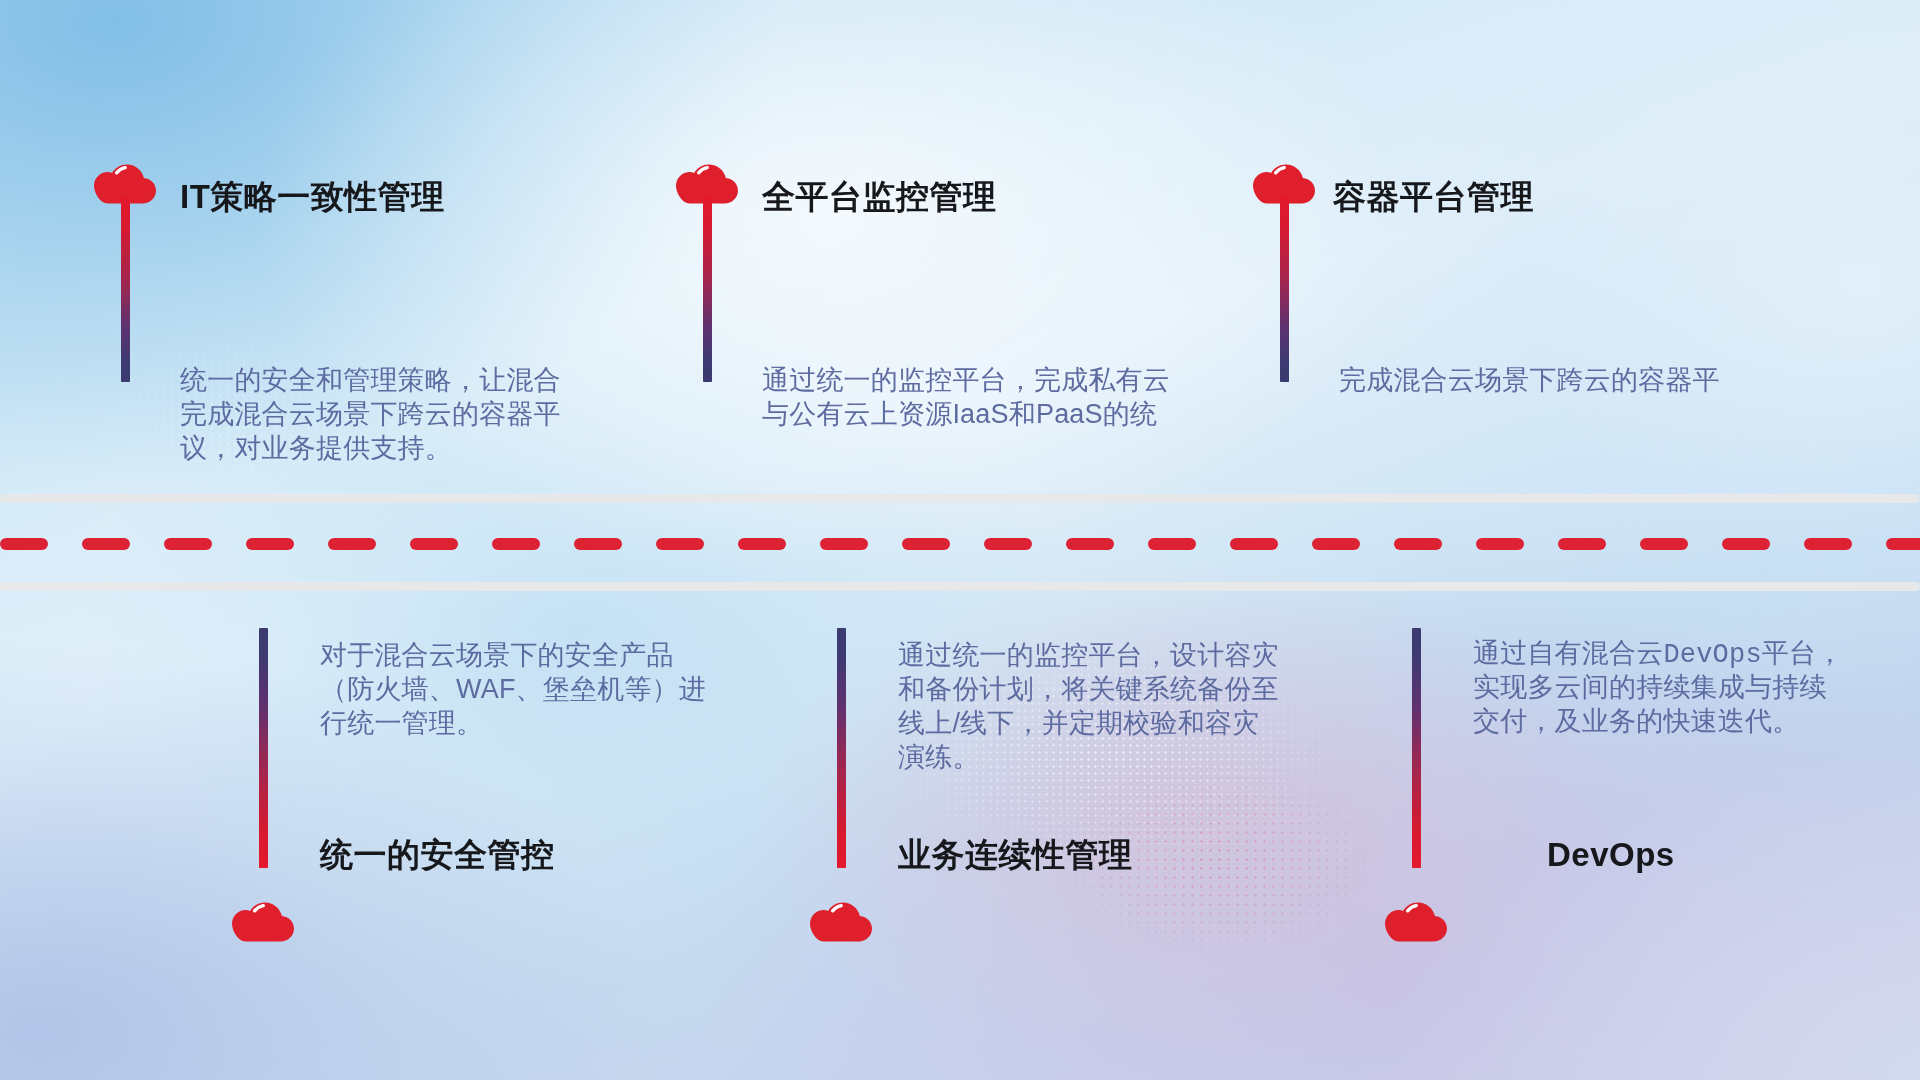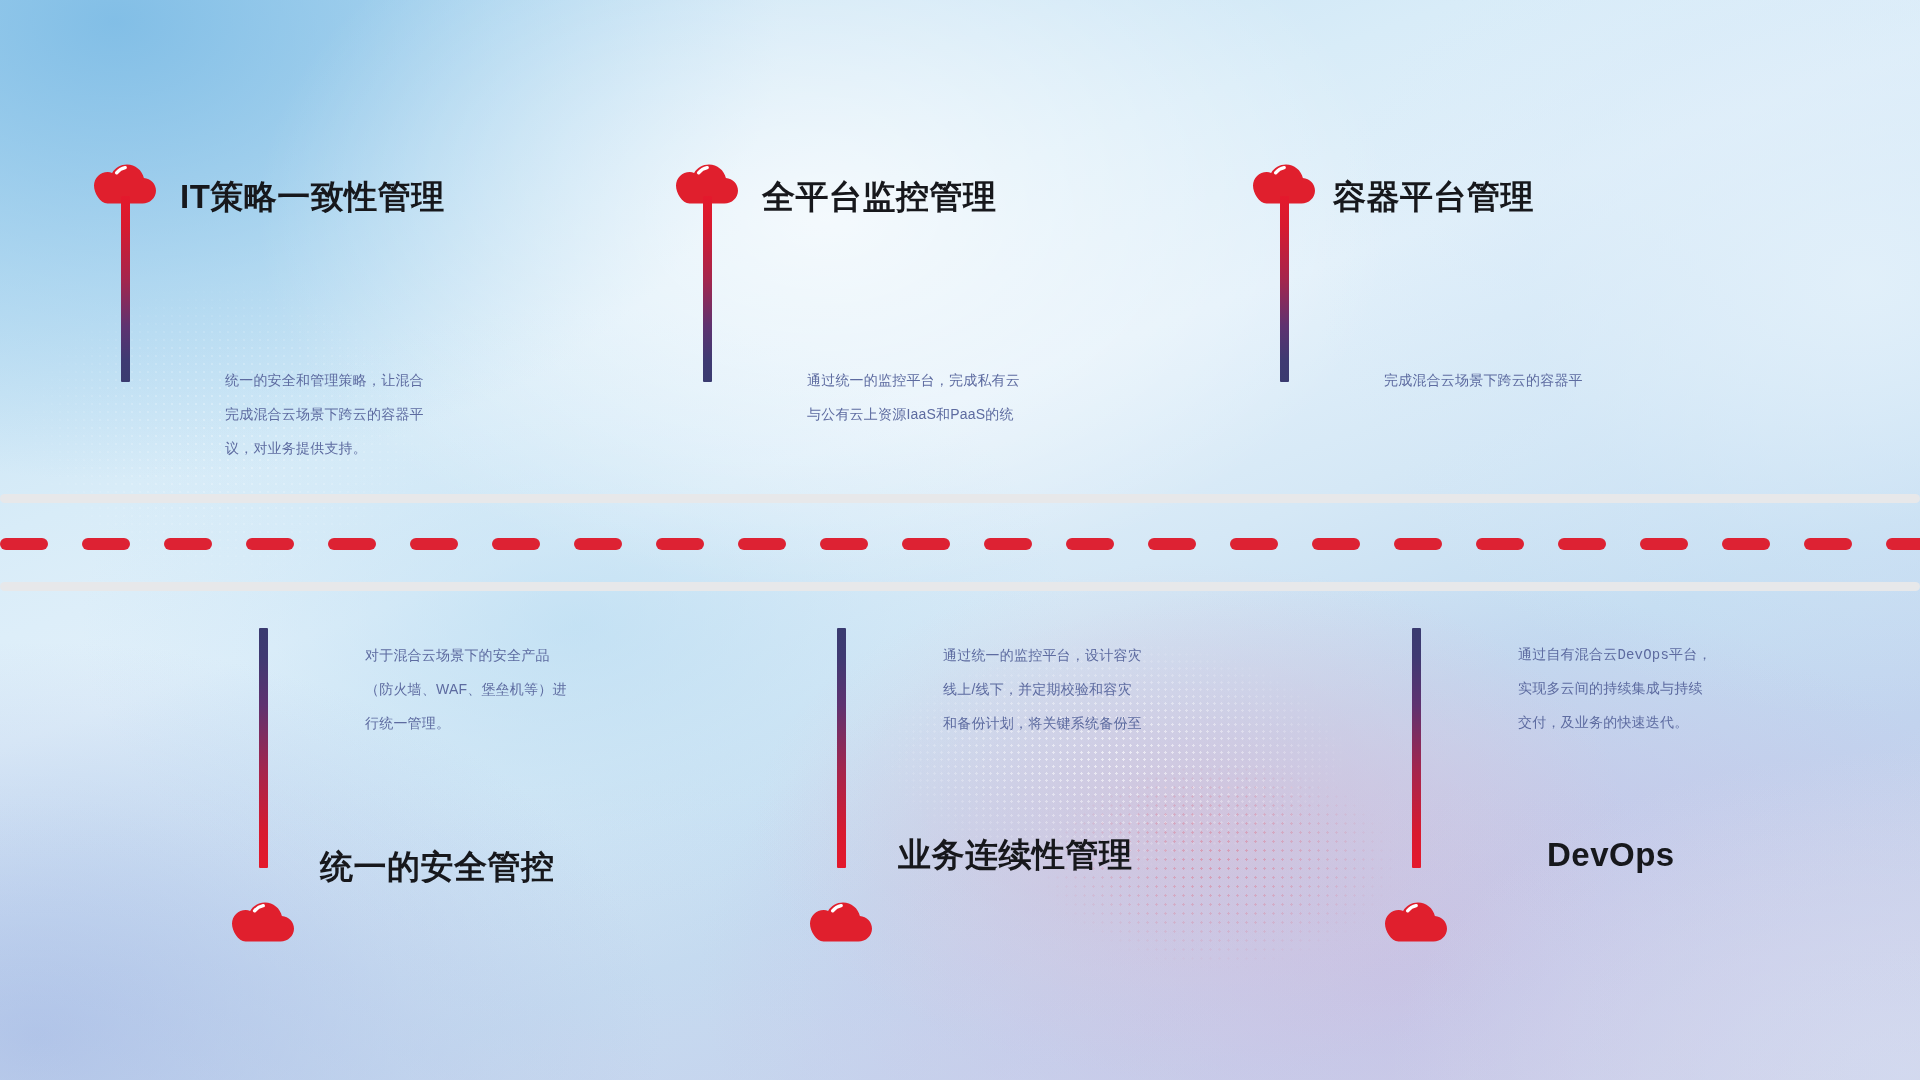--- a/index.html
+++ b/index.html
@@ -95,26 +95,25 @@
     position:absolute;
     font-size:33px;
     font-weight:700;
     color:#17181c;
     letter-spacing:.5px;
     white-space:nowrap;
     line-height:1;
   }
   .body {
     position:absolute;
-    font-size:14px;
+    font-size:27px;
     line-height:34px;
     color:#5d6ba0;
     width:365px;
     letter-spacing:.2px;
-    margin-left:45px;
   }
   .body .ln { display:block; white-space:nowrap; }
 
   
   .rule {
     position:absolute; left:0; width:1920px; height:9px;
     background:#e7e8ea; border-radius:5px;
   }
   .rule.r1 { top:494px; }
   .rule.r2 { top:582px; }
@@ -222,34 +221,35 @@
     </div>
   <div class="rule r2"></div>
 
   <div class="node">
     <div class="body" style="left:320px;top:638px;width:410px;">
       <span class="ln">对于混合云场景下的安全产品</span>
       <span class="ln">（防火墙、WAF、堡垒机等）进</span>
       <span class="ln">行统一管理。</span>
     </div>
     <div class="stem up" style="left:259px;top:628px;height:240px;"></div>
-    <div class="heading" style="left:320px;top:838px;margin-top:12px;">统一的安全管控</div>
+    <div class="heading" style="left:320px;top:838px;">统一的安全管控</div>
     <div class="cloud" style="left:232px;top:898px;">
       <svg viewBox="0 0 62 44">
         <path d="M13.5 43.5h35c7.2 0 13.5-5.6 13.5-12.8 0-6.9-5.3-12.4-12.1-12.8C48.1 10.4 41.3 4.5 33 4.5c-6.3 0-11.8 3.4-14.9 8.4-1.3-.6-2.8-1-4.3-1C6.2 11.9 0 18 0 25.6c0 7.6 6.2 17.9 13.5 17.9z" fill="#e01f2d"></path>
         <path d="M22.6 12.8c2.2-2.6 5.2-4.4 8.6-5.1" fill="none" stroke="#ffffff" stroke-width="3.4" stroke-linecap="round"></path>
       </svg>
     </div>
   </div>
 
   <div class="node">
     <div class="body" style="left:898px;top:638px;width:410px;">
       <span class="ln">通过统一的监控平台，设计容灾</span>
+      <span class="ln">和备份计划，将关键系统备份至</span>
       <span class="ln">线上/线下，并定期校验和容灾</span>
-      <span class="ln">和备份计划，将关键系统备份至</span>
+      <span class="ln">演练。</span>
     </div>
     <div class="stem up" style="left:837px;top:628px;height:240px;"></div>
     <div class="heading" style="left:898px;top:838px;">业务连续性管理</div>
     <div class="cloud" style="left:810px;top:898px;">
       <svg viewBox="0 0 62 44">
         <path d="M13.5 43.5h35c7.2 0 13.5-5.6 13.5-12.8 0-6.9-5.3-12.4-12.1-12.8C48.1 10.4 41.3 4.5 33 4.5c-6.3 0-11.8 3.4-14.9 8.4-1.3-.6-2.8-1-4.3-1C6.2 11.9 0 18 0 25.6c0 7.6 6.2 17.9 13.5 17.9z" fill="#e01f2d"></path>
         <path d="M22.6 12.8c2.2-2.6 5.2-4.4 8.6-5.1" fill="none" stroke="#ffffff" stroke-width="3.4" stroke-linecap="round"></path>
       </svg>
     </div>
   </div>

